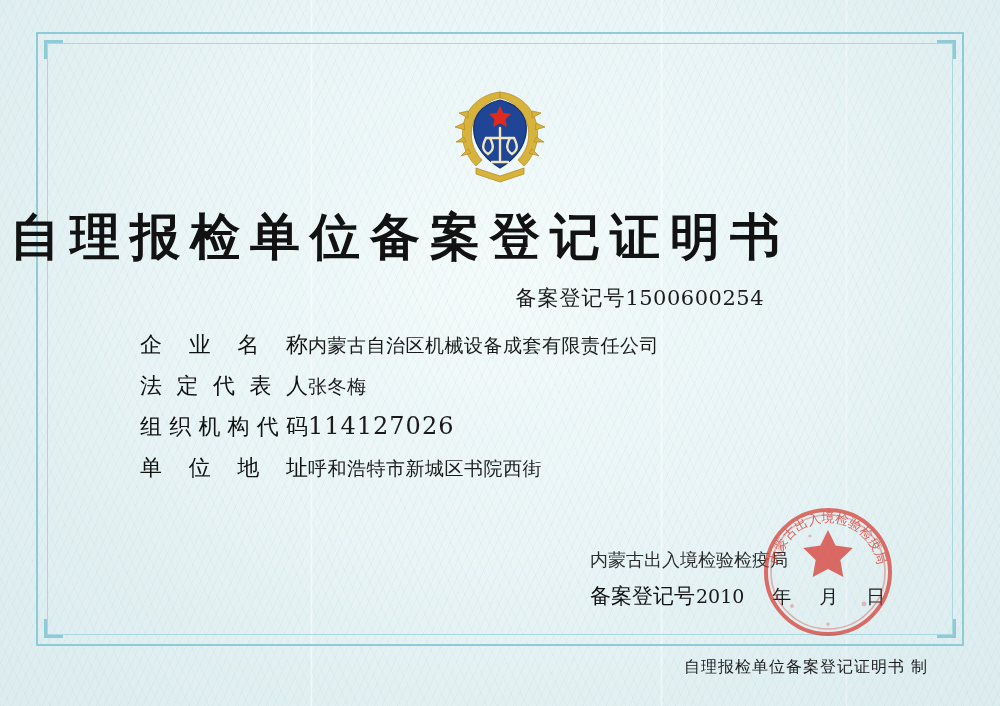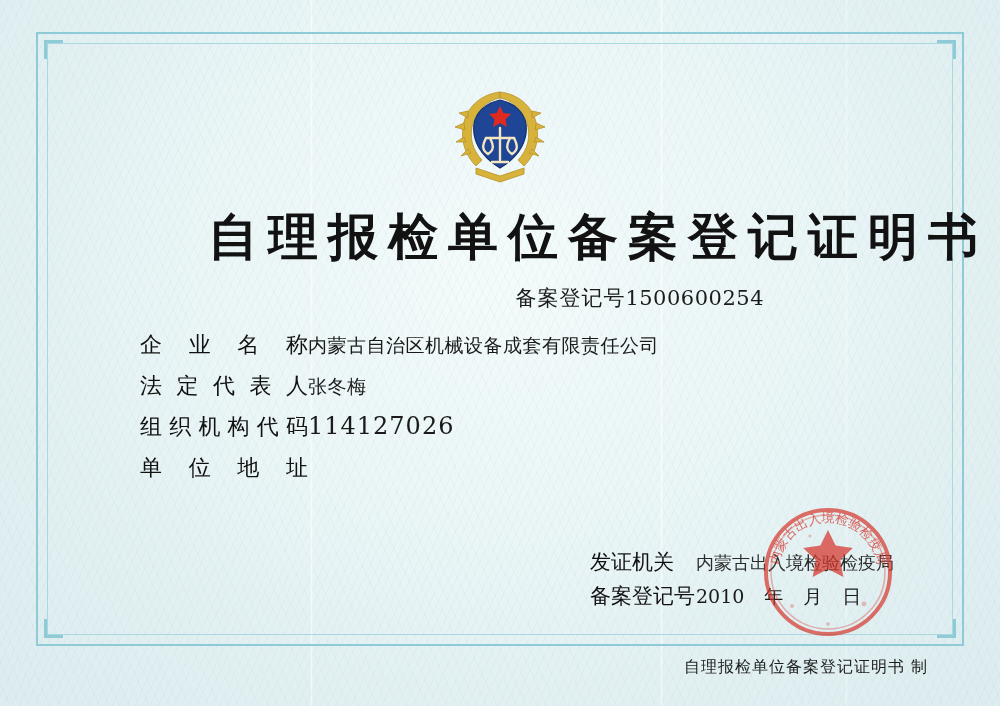--- a/index.html
+++ b/index.html
@@ -82,21 +82,21 @@
     width: 116px;
     height: 96px;
   }
 
   
   .title {
     position: absolute;
     top: 204px;
     left: 0;
     right: 12px;
-    text-align: right;
+    text-align: left;
     font-family: "DejaVu Sans", "Liberation Sans", sans-serif;
     font-weight: bold;
     font-size: 50px;
     letter-spacing: 10px;
     color: #121212;
     text-indent: 10px;
     white-space: nowrap;
   }
 
   
@@ -172,21 +172,21 @@
   .issuer-value {
     font-size: 18px;
     color: #1a1a1a;
     opacity: .92;
   }
   .date-value {
     font-size: 19px;
     color: #1a1a1a;
     display: flex;
     align-items: baseline;
-    gap: 20px;
+    gap: 28px;
     font-family: "DejaVu Serif", "Liberation Serif", serif;
   }
   .date-value .cn { font-family: "DejaVu Sans", "Liberation Sans", sans-serif; }
 
   
   .seal {
     position: absolute;
     left: 752px;
     top: 496px;
     width: 152px;
@@ -290,27 +290,27 @@
       <div class="field-value num">114127026</div>
     </div>
 
     <div class="field-row">
       <div class="field-label">
         <span>单</span>
         <span>位</span>
         <span>地</span>
         <span>址</span>
       </div>
+      <div class="field-value">呼和浩特市新城区书院西街</div>
     </div>
 
   </div>
 
   <div class="issuer">
     <div class="issuer-row">
-      <div class="issuer-label">发证机关</div>
       <div class="issuer-value">内蒙古出入境检验检疫局</div>
     </div>
     <div class="issuer-row">
       <div class="issuer-label">备案登记号</div>
       <div class="date-value">
         <span>2010</span>
         <span class="cn">年</span>
         <span class="cn">月</span>
         <span class="cn">日</span>
       </div>

